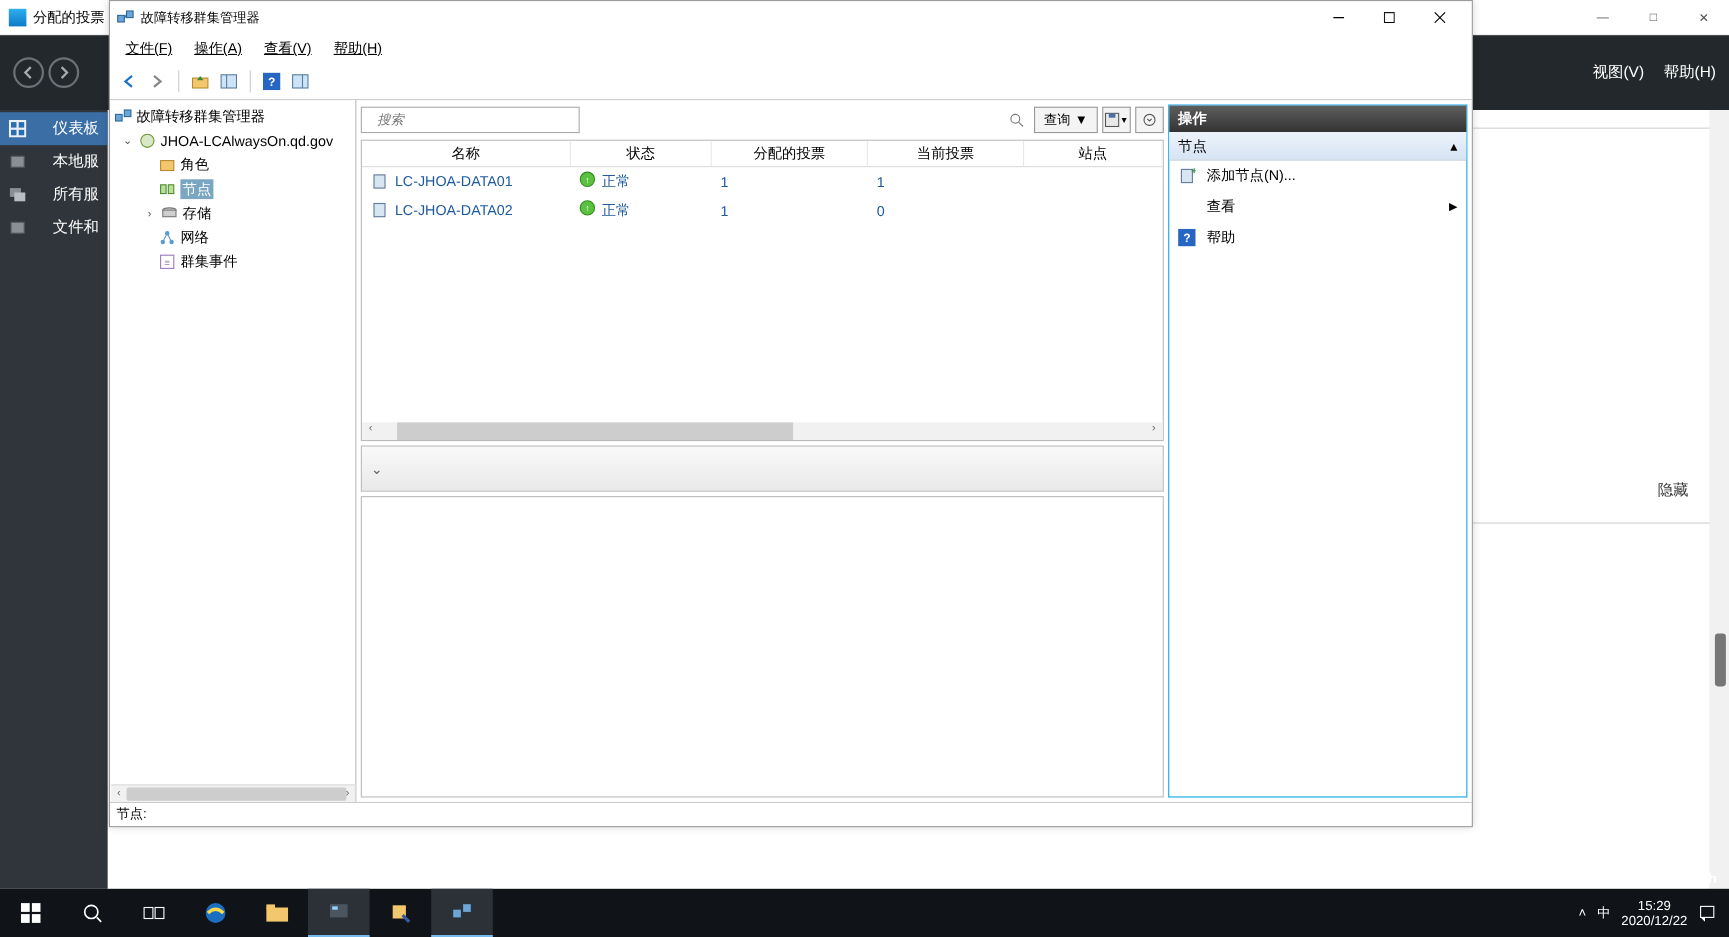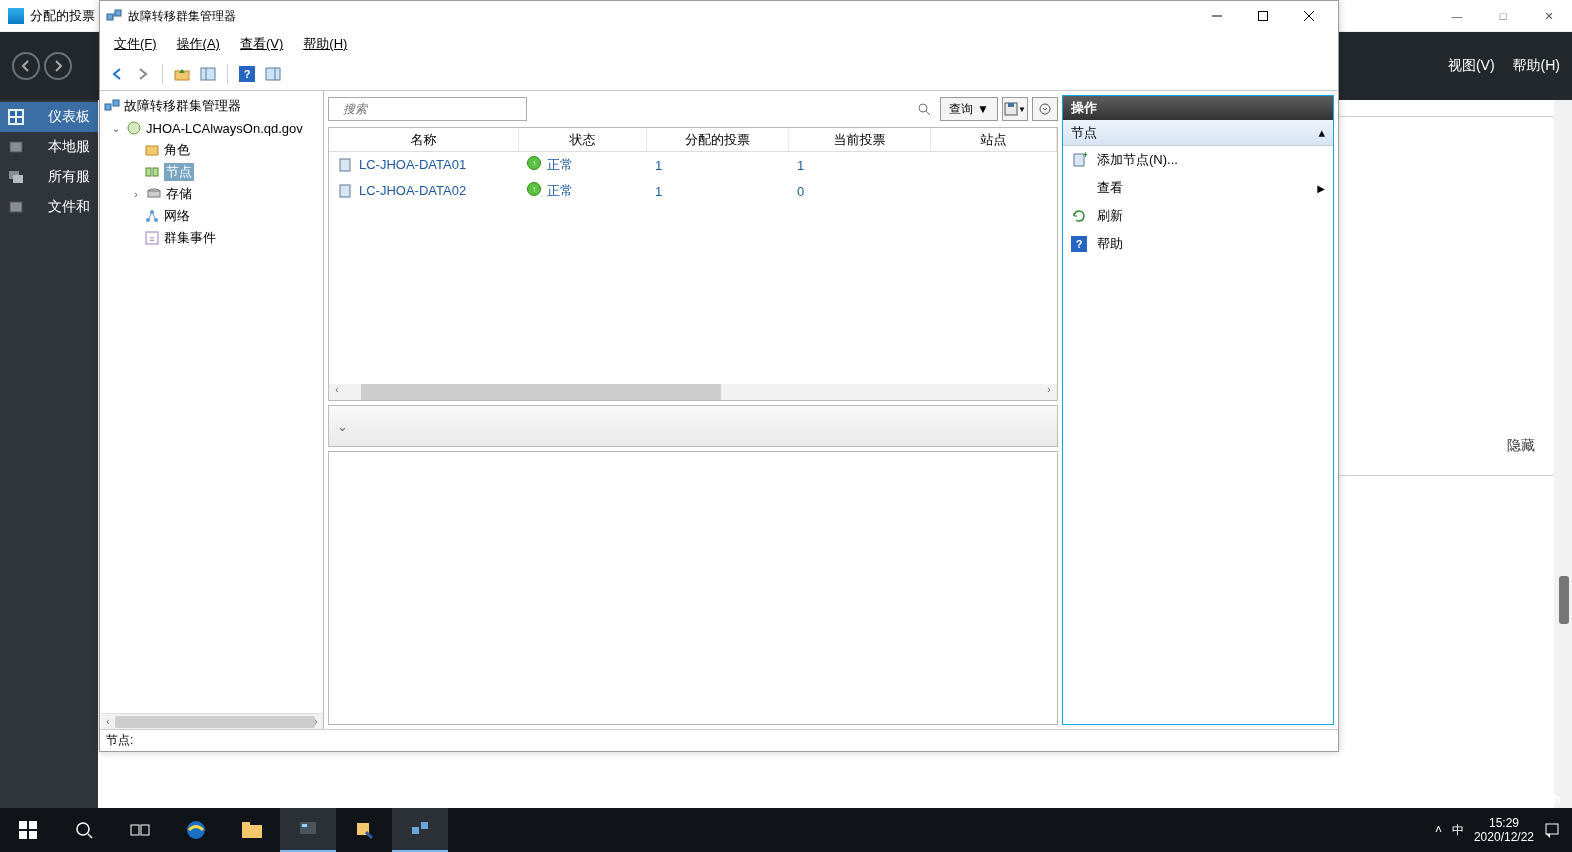--- a/index.html
+++ b/index.html
@@ -422,29 +422,20 @@
         <span>添加节点(N)...</span>
       </div>
       <div class="action-item">
         <span class="action-item-icon"></span>
         <span>查看</span>
         <span class="arrow">▶</span>
       </div>
       <div class="action-item">
         <span class="action-item-icon">
             <svg width="16" height="16">
-              <path d="M3 8 A5 5 0 1 1 5 12" stroke="#2a8a2a" fill="none" stroke-width="1.5"></path>
-              <path d="M3 5 L3 8 L6 8" stroke="#2a8a2a" fill="none"></path>
-            </svg>
-          </span>
-        <span>刷新</span>
-      </div>
-      <div class="action-item">
-        <span class="action-item-icon">
-            <svg width="16" height="16">
               <rect width="16" height="16" fill="#2666c2"></rect>
               <text x="8" y="12" text-anchor="middle" fill="#fff" font-size="11" font-weight="bold">?</text>
             </svg>
           </span>
         <span>帮助</span>
       </div>
     </div>
   </div>
 
   <div class="tree-scroll">

